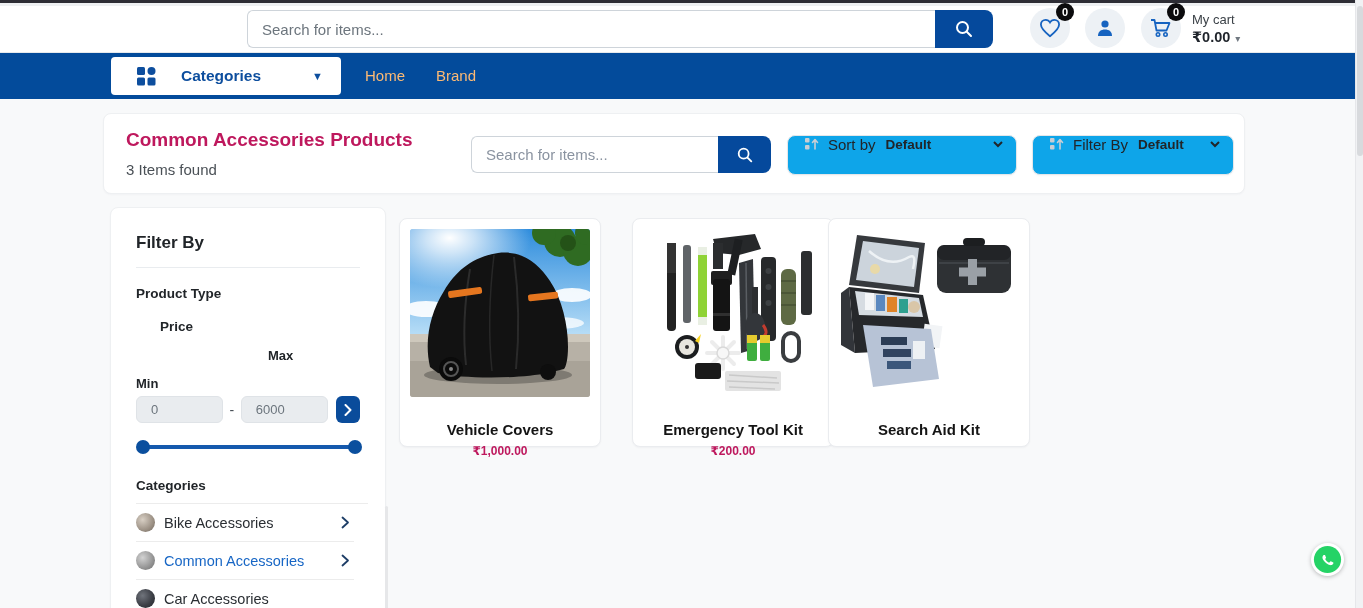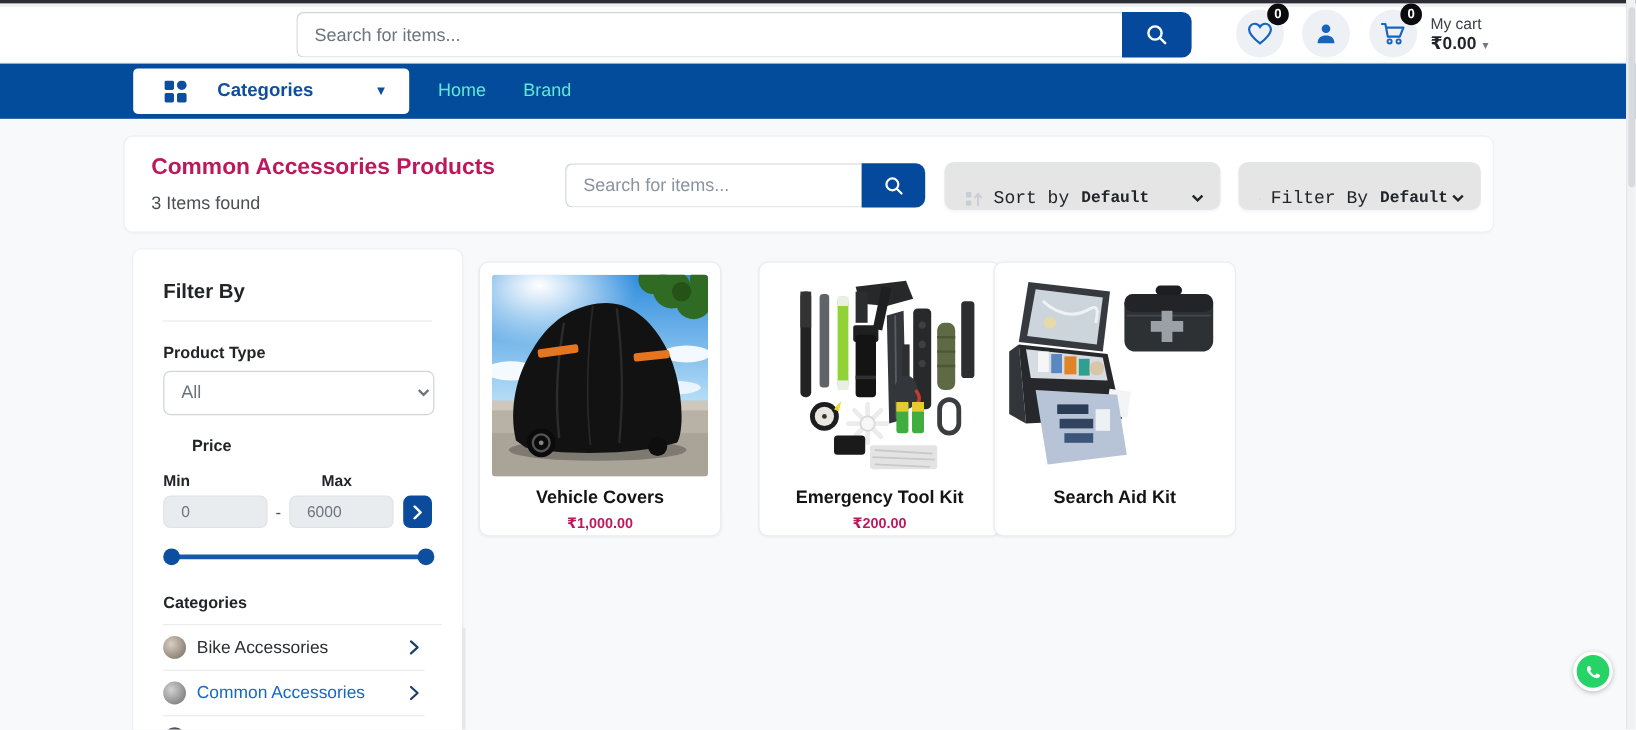--- a/index.html
+++ b/index.html
@@ -43,42 +43,41 @@
 
   
   .navbar { left:0; top:53px; width:1363px; height:46px; background:#034b9b; }
   .cat-btn {
     position:absolute; left:111px; top:4px; width:230px; height:38px; background:#fff;
     border:none; border-radius:4px; display:flex; align-items:center; padding:0 18px 0 26px;
     cursor:pointer; font-family:inherit;
   }
   .cat-btn-label { font-size:15.5px; font-weight:bold; color:#0d4e9e; margin-left:25px; }
   .cat-btn .caret-blue { margin-left:auto; color:#0d4e9e; font-size:11px; }
-  .nav-link { position:absolute; top:0; height:46px; line-height:46px; color:#5eead4; font-size:15px; cursor:pointer; text-decoration:none; }
+  .nav-link { position:absolute; top:0; height:46px; line-height:46px; color:#fdba74; font-size:15px; cursor:pointer; text-decoration:none; }
 
   
   .header-card {
     left:103px; top:113px; width:1142px; height:81px; background:#fff; border-radius:8px;
     border:1px solid #eef0f2; box-shadow:0 1px 2px rgba(20,30,50,.03);
   }
   .page-title { position:absolute; left:22px; top:15px; font-size:19px; font-weight:bold; color:#be185d; }
   .items-found { position:absolute; left:22px; top:47px; font-size:15px; color:#4a5056; }
   .hc-search { position:absolute; left:367px; top:22px; height:37px; display:flex; }
   .hc-input {
     width:247px; height:37px; border:1px solid #ced4da; border-right:none; border-radius:6px 0 0 6px;
     padding:0 14px; font-size:15px; color:#343a40; font-family:inherit; outline:none;
   }
   .hc-input::placeholder { color:#8a93a0; }
   .hc-btn { width:53px; height:37px; background:#05499c; border:none; border-radius:0 8px 8px 0;
     display:flex; align-items:center; justify-content:center; cursor:pointer; }
   .combo {
-    position:absolute; top:21px; height:40px; background:#e5e5e5; border:1px solid #e4e7ea;
-    border-radius:8px; display:flex; align-items:flex-end; padding:0 10px 0 16px;
+    position:absolute; top:21px; height:40px; background:#0ea5e9; border:1px solid #e4e7ea;
+    border-radius:8px; display:flex; align-items:flex-start; padding:0 10px 0 16px;
     box-shadow:0 1px 2px rgba(20,30,50,.04);
-    font-family:Liberation Mono, monospace;
   }
   .combo-sort { left:683px; width:230px; }
   .combo-filter { left:928px; width:202px; }
   .combo-label { font-size:15px; color:#212529; margin-left:8px; white-space:nowrap; }
   .combo select {
     flex:1; border:none; outline:none; background:transparent; font-family:inherit;
     font-size:13.5px; font-weight:bold; color:#212529; margin-left:6px; cursor:pointer;
   }
 
   
@@ -87,21 +86,21 @@
     border:1px solid #eef0f2; box-shadow:0 1px 2px rgba(20,30,50,.03); padding:25px;
   }
   .sb-title { font-size:17px; font-weight:bold; color:#212529; }
   .sb-divider { border:none; border-top:1px solid #e9ecef; margin:14px 0 18px 0; }
   .sb-label { font-size:13.5px; font-weight:bold; color:#212529; margin-bottom:8px; }
   .pt-select {
     width:226px; height:37px; border:1px solid #ced4da; border-radius:6px; background:#fff;
     color:#6c757d; font-size:15px; padding:0 10px; font-family:inherit; outline:none; cursor:pointer;
   }
   .price-row-labels { display:flex; margin-top:14px; }
-  .pl-min { font-size:13px; font-weight:bold; width:132px; }
+  .pl-min { font-size:13px; font-weight:bold; width:132px;margin-top:28px; }
   .pl-max { font-size:13px; font-weight:bold; }
   .price-row { display:flex; align-items:center; margin-top:5px; }
   .price-input {
     width:87px; height:27px; background:#e9ecef; border:1px solid #dfe3e7; border-radius:6px;
     font-size:13px; color:#6c757d; padding:0 14px; font-family:inherit; outline:none;
   }
   .price-dash { width:19px; text-align:center; color:#495057; font-size:14px; }
   .go-btn {
     width:26px; height:27px; margin-left:8px; background:#0a4c9b; color:#fff; border:none;
     border-radius:6px; font-size:13px; cursor:pointer; display:flex; align-items:center; justify-content:center;
@@ -125,21 +124,21 @@
   .cat-chevron { margin-left:auto; display:flex; }
   .cat-scrollbar { position:absolute; right:-20px; top:2px; width:3px; height:320px; background:#e6e7e9; border-radius:2px; }
 
   
   .product-card {
     top:218px; width:202px; height:229px; background:#fff; border:1px solid #eaecef;
     border-radius:8px; box-shadow:0 1px 2px rgba(20,30,50,.04); text-align:center; cursor:pointer;
   }
   .card-1 { left:399px; } .card-2 { left:632px; } .card-3 { left:828px; }
   .product-img { width:180px; height:168px; margin-top:10px; border-radius:3px; display:block; margin-left:auto; margin-right:auto; }
-  .product-name { font-size:15px; font-weight:bold; color:#141414; margin-top:9px; }
+  .product-name { font-size:15px; font-weight:bold; color:#141414; margin-top:24px; }
   .product-price { font-size:12px; font-weight:bold; color:#be185d; margin-top:6px; }
 
   
   .whatsapp {
     left:1311px; top:543px; width:33px; height:33px; border-radius:50%; background:#fff;
     box-shadow:0 1px 4px rgba(0,0,0,.25); display:flex; align-items:center; justify-content:center; cursor:pointer;
   }
 
   
   .page-scrollbar { right:0; top:0; width:8px; height:608px; background:#f1f2f4; border-left:1px solid #e6e7ea; }
@@ -245,23 +244,20 @@
       <option>Default</option>
     </select>
   </div>
 </section>
 
 <aside class="abs sidebar">
   <div class="sb-title">Filter By</div>
   <hr class="sb-divider">
 
   <div class="sb-label">Product Type</div>
-  <select class="pt-select">
-    <option>All</option>
-  </select>
 
   <div class="sb-label" style="margin-top:18px;margin-left:24px;">Price</div>
   <div class="price-row-labels">
     <span class="pl-min">Min</span>
     <span class="pl-max">Max</span>
   </div>
   <div class="price-row">
     <input class="price-input" type="text" value="0" style="">
     <span class="price-dash">-</span>
     <input class="price-input" type="text" value="6000" style="">

